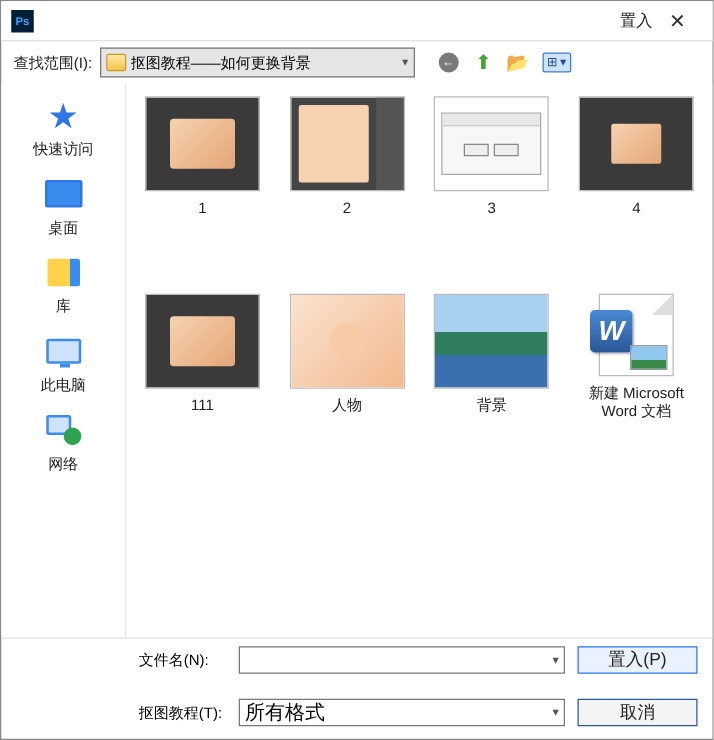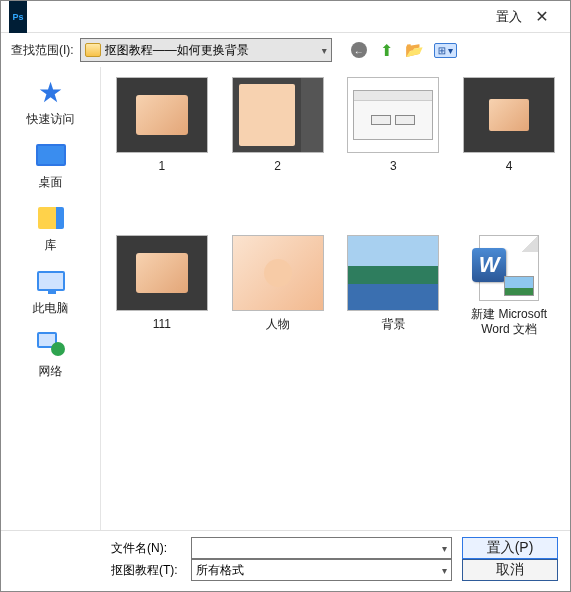--- a/index.html
+++ b/index.html
@@ -21,21 +21,21 @@
   }
   .titlebar {
     height: 32px;
     background: #fff;
     display: flex;
     align-items: center;
     padding: 0 8px;
     border-bottom: 1px solid #e0e0e0;
   }
   .ps-icon {
-    width: 18px; height: 32px;
+    width: 18px; height: 18px;
     background: #001e36;
     color: #31a8ff;
     display: flex; align-items: center; justify-content: center;
     font-size: 9px; font-weight: bold;
     margin-right: 6px;
   }
   .title-text { flex: 1; font-size: 13px; color: #222; text-align: right; }
   .close-btn {
     width: 40px; height: 28px;
     display:flex;align-items:center;justify-content:center;
@@ -202,35 +202,35 @@
     background:linear-gradient(#4a8ad4,#2b5797);color:#fff;font-weight:bold;font-size:22px;
     display:flex;align-items:center;justify-content:center;font-style:italic;
     box-shadow:1px 1px 2px rgba(0,0,0,.3);
   }
   .word-icon .pic{position:absolute;bottom:4px;right:4px;width:30px;height:20px;background:linear-gradient(to bottom,#8fc7ef 60%,#3a8b4a 60%);border:1px solid #999;}
   .file-label { font-size:12px; color:#222; text-align:center; max-width:100px; line-height:1.3;}
 
   .bottom-area {
     padding: 6px 12px 10px 110px;
     border-top:1px solid #e0e0e0;
-    display:flex;flex-direction:column;gap:0;
+    display:flex;flex-direction:column;gap:20px;
   }
   .brow {
     display:flex;align-items:center;gap:10px;
   }
   .brow .blbl { width:70px; }
   .combo {
     flex:1;
     height:22px;
     border:1px solid #777;
     background:#fff;
     display:flex;align-items:center;padding:0 4px;
     max-width:270px;
   }
-  .combo .ctxt{flex:1;font-size:12px;}
+  .combo .ctxt{flex:1;font-size:16px;}
   .combo .cchev{font-size:10px;color:#555;}
   .abtn {
     width:96px;height:22px;
     border:1px solid #2e5b9a;
     background:#f4f4f4;
     display:flex;align-items:center;justify-content:center;
     font-size:14px;color:#222;
     margin-left:auto;
   }
   .abtn.primary { border:1px solid #2e77e5; background:#eaf2ff;}

